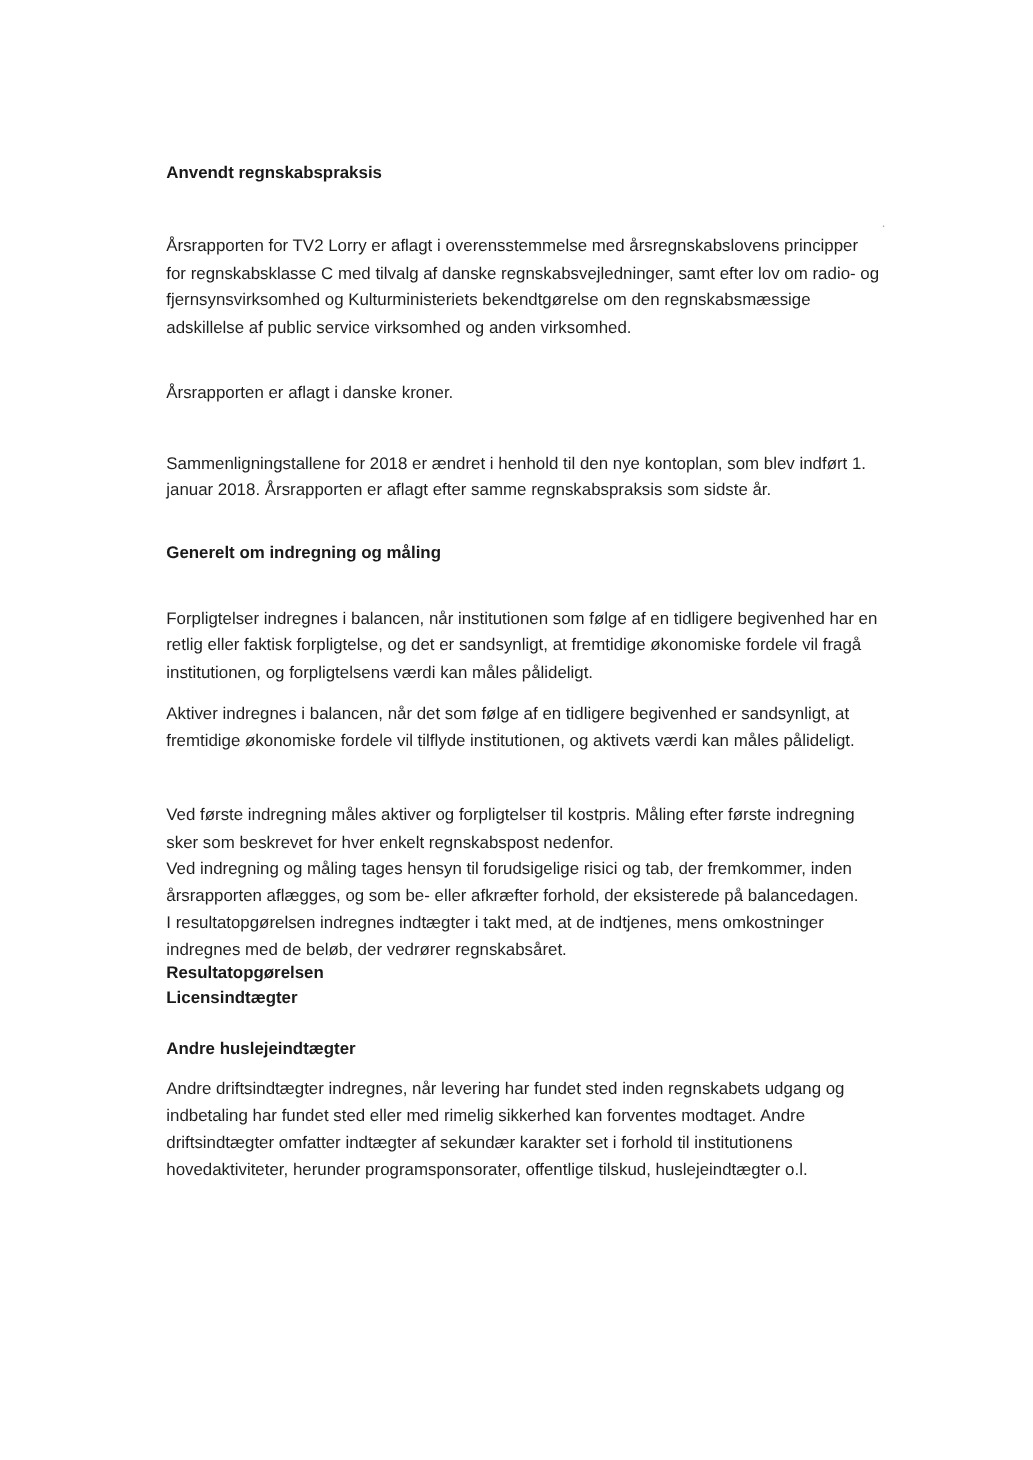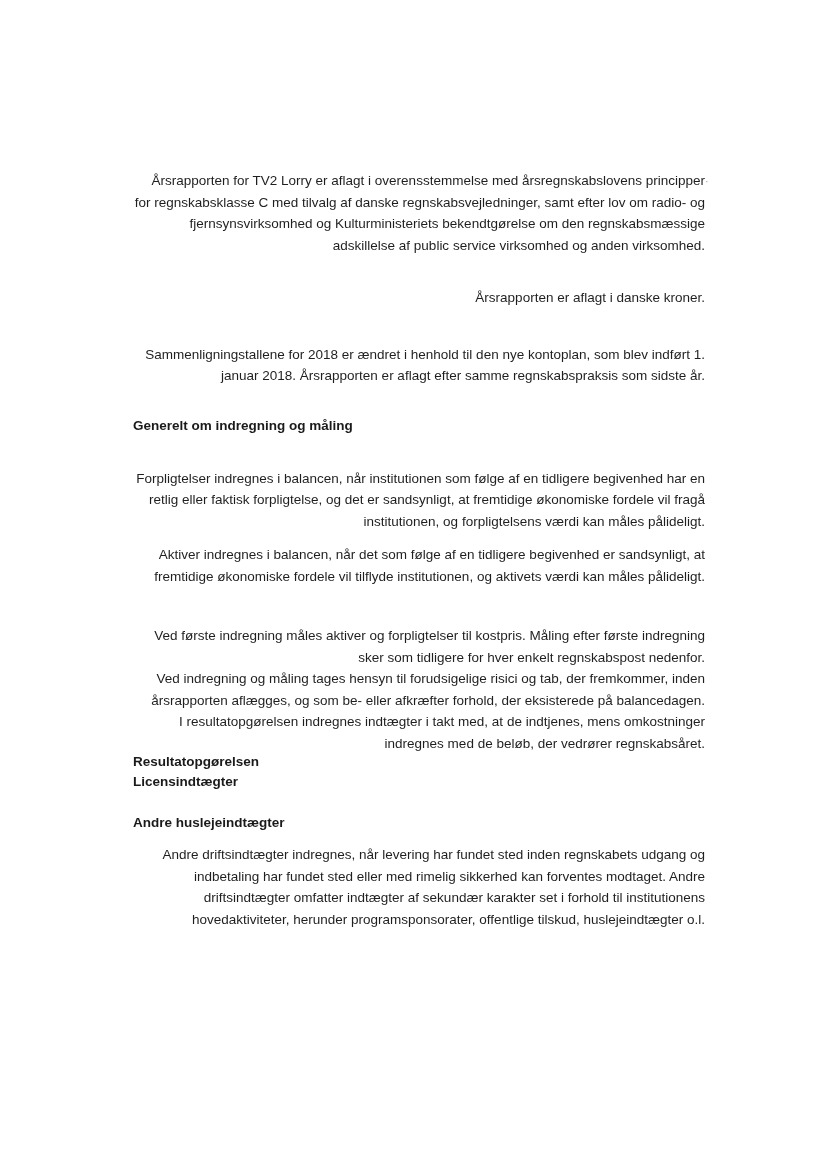--- a/index.html
+++ b/index.html
@@ -24,50 +24,51 @@
     line-height: 16px;
     margin: 0;
     color: #1a1a1a;
   }
   .p {
     font-size: 13.5px;
     font-weight: 400;
     line-height: 21.5px;
     margin: 0;
     color: #1f1f1f;
-    text-align: right;
+    text-align: left;
   }
   .artifact {
     position: absolute;
     left: 705px;
     top: 176px;
     font-size: 11px;
     color: #a8a8a8;
     line-height: 11px;
   }
 </style>
 </head>
 <body>
 
 <div class="content">
 
+  <h1 class="h" style="margin-top:0">Anvendt regnskabspraksis</h1>
 
   <p class="p" style="margin-top:40px">Årsrapporten for TV2 Lorry er aflagt i overensstemmelse med årsregnskabslovens principper for regnskabsklasse C med tilvalg af danske regnskabsvejledninger, samt efter lov om radio- og fjernsynsvirksomhed og Kulturministeriets bekendtgørelse om den regnskabsmæssige adskillelse af public service virksomhed og anden virksomhed.</p>
 
   <p class="p" style="margin-top:31px">Årsrapporten er aflagt i danske kroner.</p>
 
   <p class="p" style="margin-top:35px">Sammenligningstallene for 2018 er ændret i henhold til den nye kontoplan, som blev indført 1. januar 2018. Årsrapporten er aflagt efter samme regnskabspraksis som sidste år.</p>
 
   <h2 class="h" style="margin-top:31px">Generelt om indregning og måling</h2>
 
   <p class="p" style="margin-top:34px">Forpligtelser indregnes i balancen, når institutionen som følge af en tidligere begivenhed har en retlig eller faktisk forpligtelse, og det er sandsynligt, at fremtidige økonomiske fordele vil fragå institutionen, og forpligtelsens værdi kan måles pålideligt.</p>
 
   <p class="p" style="margin-top:12px">Aktiver indregnes i balancen, når det som følge af en tidligere begivenhed er sandsynligt, at fremtidige økonomiske fordele vil tilflyde institutionen, og aktivets værdi kan måles pålideligt.</p>
 
-  <p class="p" style="margin-top:38px">Ved første indregning måles aktiver og forpligtelser til kostpris. Måling efter første indregning sker som tidligere for hver enkelt regnskabspost nedenfor.</p>
+  <p class="p" style="margin-top:38px">Ved første indregning måles aktiver og forpligtelser til kostpris. Måling efter første indregning sker som beskrevet for hver enkelt regnskabspost nedenfor.</p>
 
   <p class="p" style="">Ved indregning og måling tages hensyn til forudsigelige risici og tab, der fremkommer, inden årsrapporten aflægges, og som be- eller afkræfter forhold, der eksisterede på balancedagen.</p>
 
   <p class="p" style="">I resultatopgørelsen indregnes indtægter i takt med, at de indtjenes, mens omkostninger indregnes med de beløb, der vedrører regnskabsåret.</p>
 
   <h2 class="h" style="">Resultatopgørelsen</h2>
 
   <h3 class="h" style="margin-top:4px">Licensindtægter</h3>
 
 

